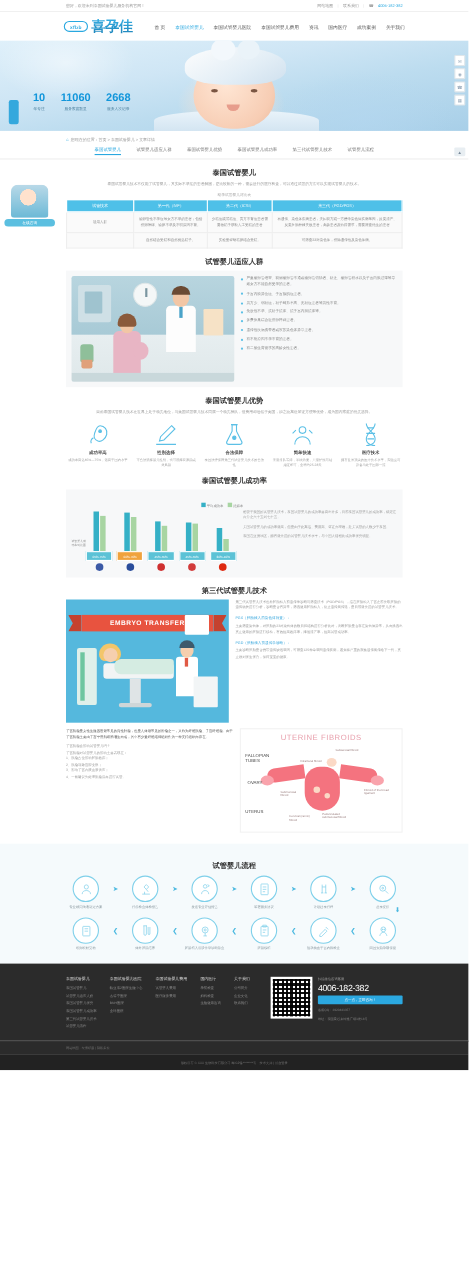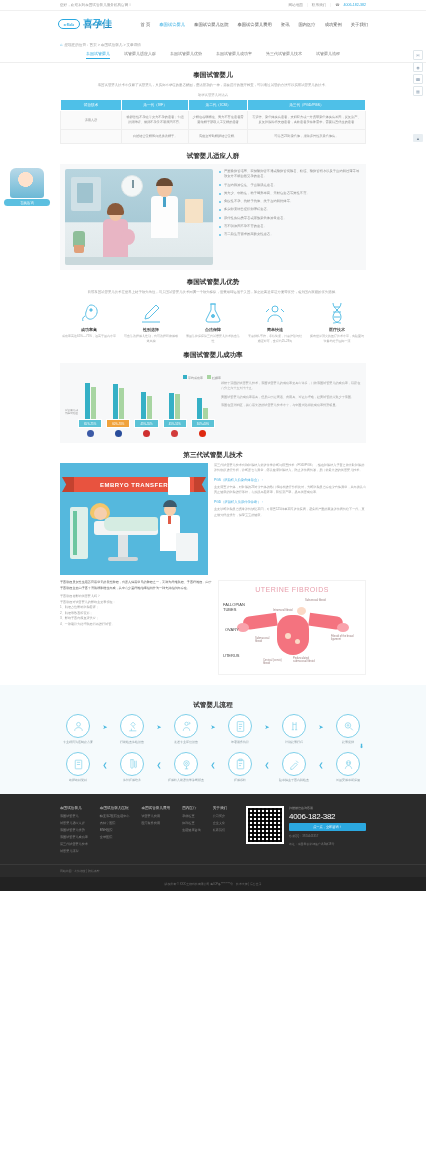--- a/index.html
+++ b/index.html
@@ -29,21 +29,21 @@
     height:26px; background:#fff; display:flex; align-items:center;
     padding:0 58px; position:relative;
   }
   .logo { display:flex; align-items:center; gap:3px; }
   .logo-mark {
     width:22px;height:10px;border:1px solid #29a8e0;border-radius:6px;
     display:flex;align-items:center;justify-content:center;
     font-size:4.4px;color:#29a8e0;letter-spacing:.4px;font-weight:bold;
   }
   .logo-cn {
-    font-size:10px;font-weight:bold;letter-spacing:-0.5px;
+    font-size:13px;font-weight:bold;letter-spacing:-0.5px;
     background:linear-gradient(180deg,#3bb4e8,#1a7fb5);
     -webkit-background-clip:text;background-clip:text;color:transparent;
   }
   .nav { margin-left:auto; display:flex; align-items:center; gap:9px; }
   .nav-item { font-size:4.3px; color:#555; white-space:nowrap; cursor:pointer; }
   .nav-item.active { color:#29a8e0; }
 
   
   .banner {
     height:82px; position:relative; overflow:hidden;
@@ -364,20 +364,43 @@
       <span class="nav-item active">泰国试管婴儿</span>
       <span class="nav-item">泰国试管婴儿医院</span>
       <span class="nav-item">泰国试管婴儿费用</span>
       <span class="nav-item">资讯</span>
       <span class="nav-item">国内医疗</span>
       <span class="nav-item">成功案例</span>
       <span class="nav-item">关于我们</span>
     </div>
   </div>
 
+  <div class="banner">
+    <div class="baby-blanket"></div>
+    <div class="baby-face"></div>
+    <div class="baby-hat"></div>
+    <div class="baby-eye l"></div>
+    <div class="baby-eye r"></div>
+    <div class="baby-mouth"></div>
+    <div class="banner-tag"></div>
+    <div class="stats">
+      <div class="stat-item">
+        <div class="stat-num">10</div>
+        <div class="stat-lbl">年专注</div>
+      </div>
+      <div class="stat-item">
+        <div class="stat-num">11060</div>
+        <div class="stat-lbl">服务家庭数量</div>
+      </div>
+      <div class="stat-item">
+        <div class="stat-num">2668</div>
+        <div class="stat-lbl">服务人次记录</div>
+      </div>
+    </div>
+  </div>
 
   <div class="side-right">
     <div class="sr">✉</div>
     <div class="sr">◉</div>
     <div class="sr">☎</div>
     <div class="sr">▦</div>
   </div>
   <div class="back-top">▲</div>
   <div class="side-left">
     <div class="sl-avatar"></div>

